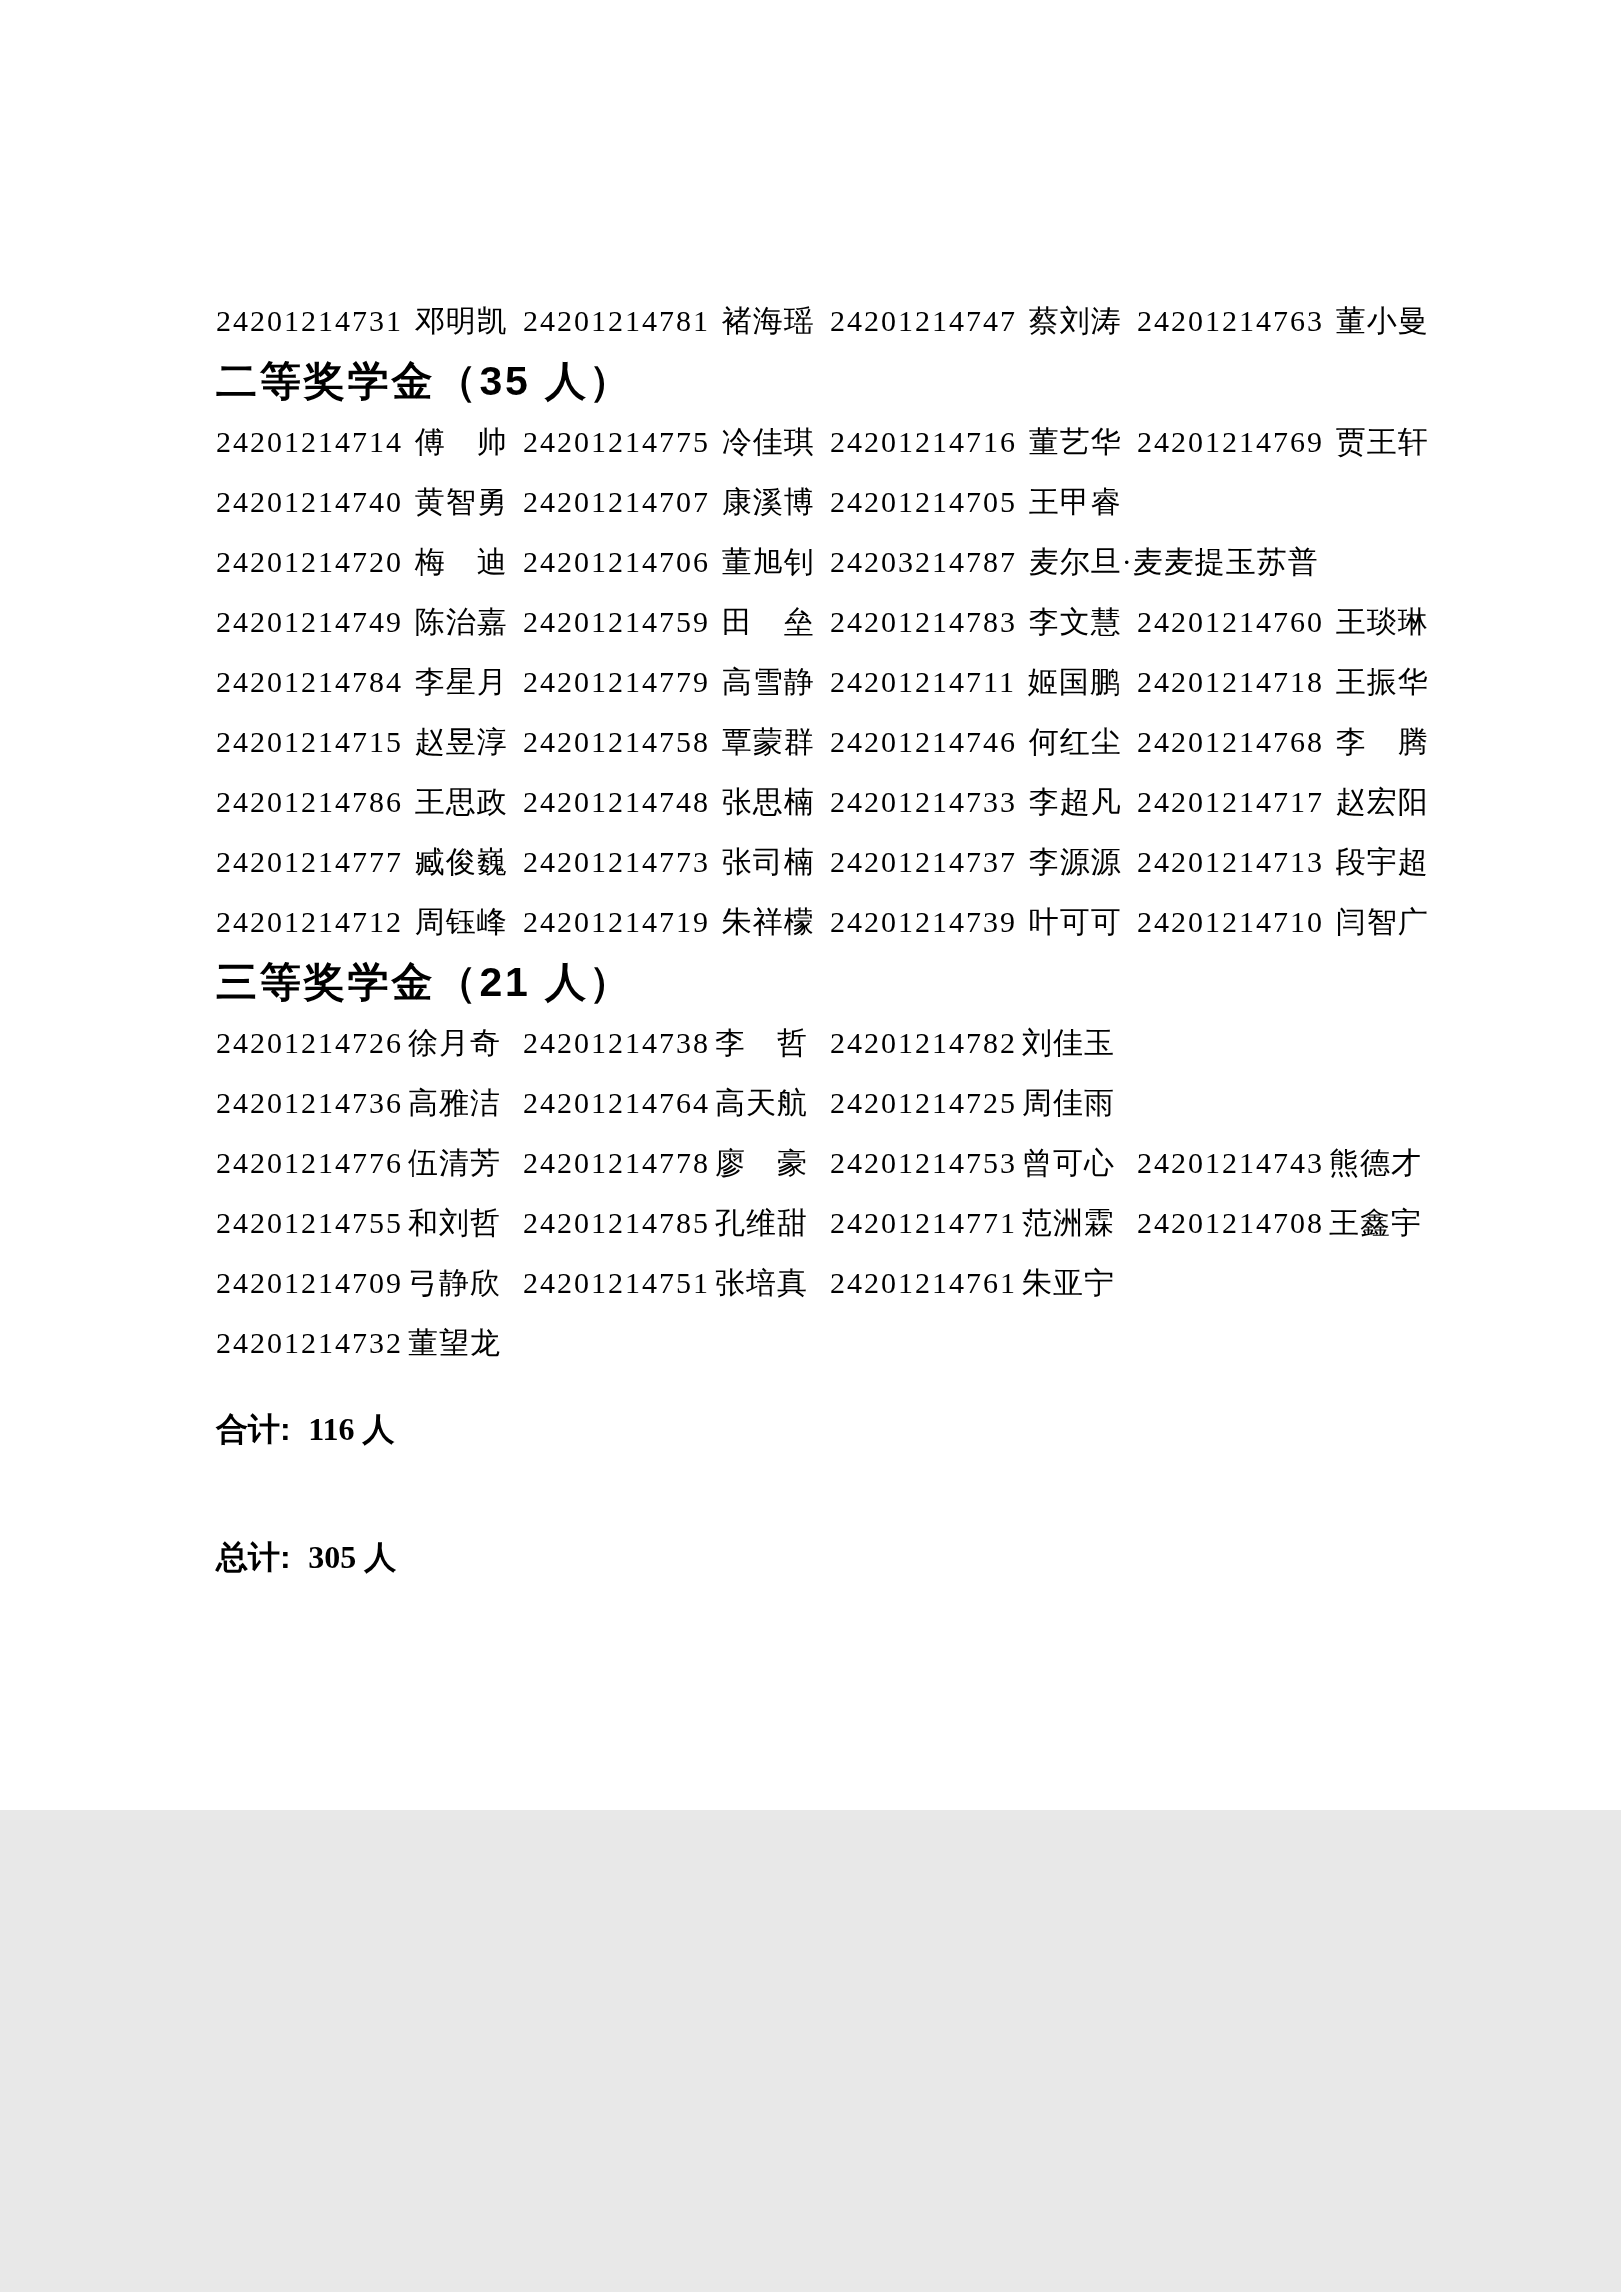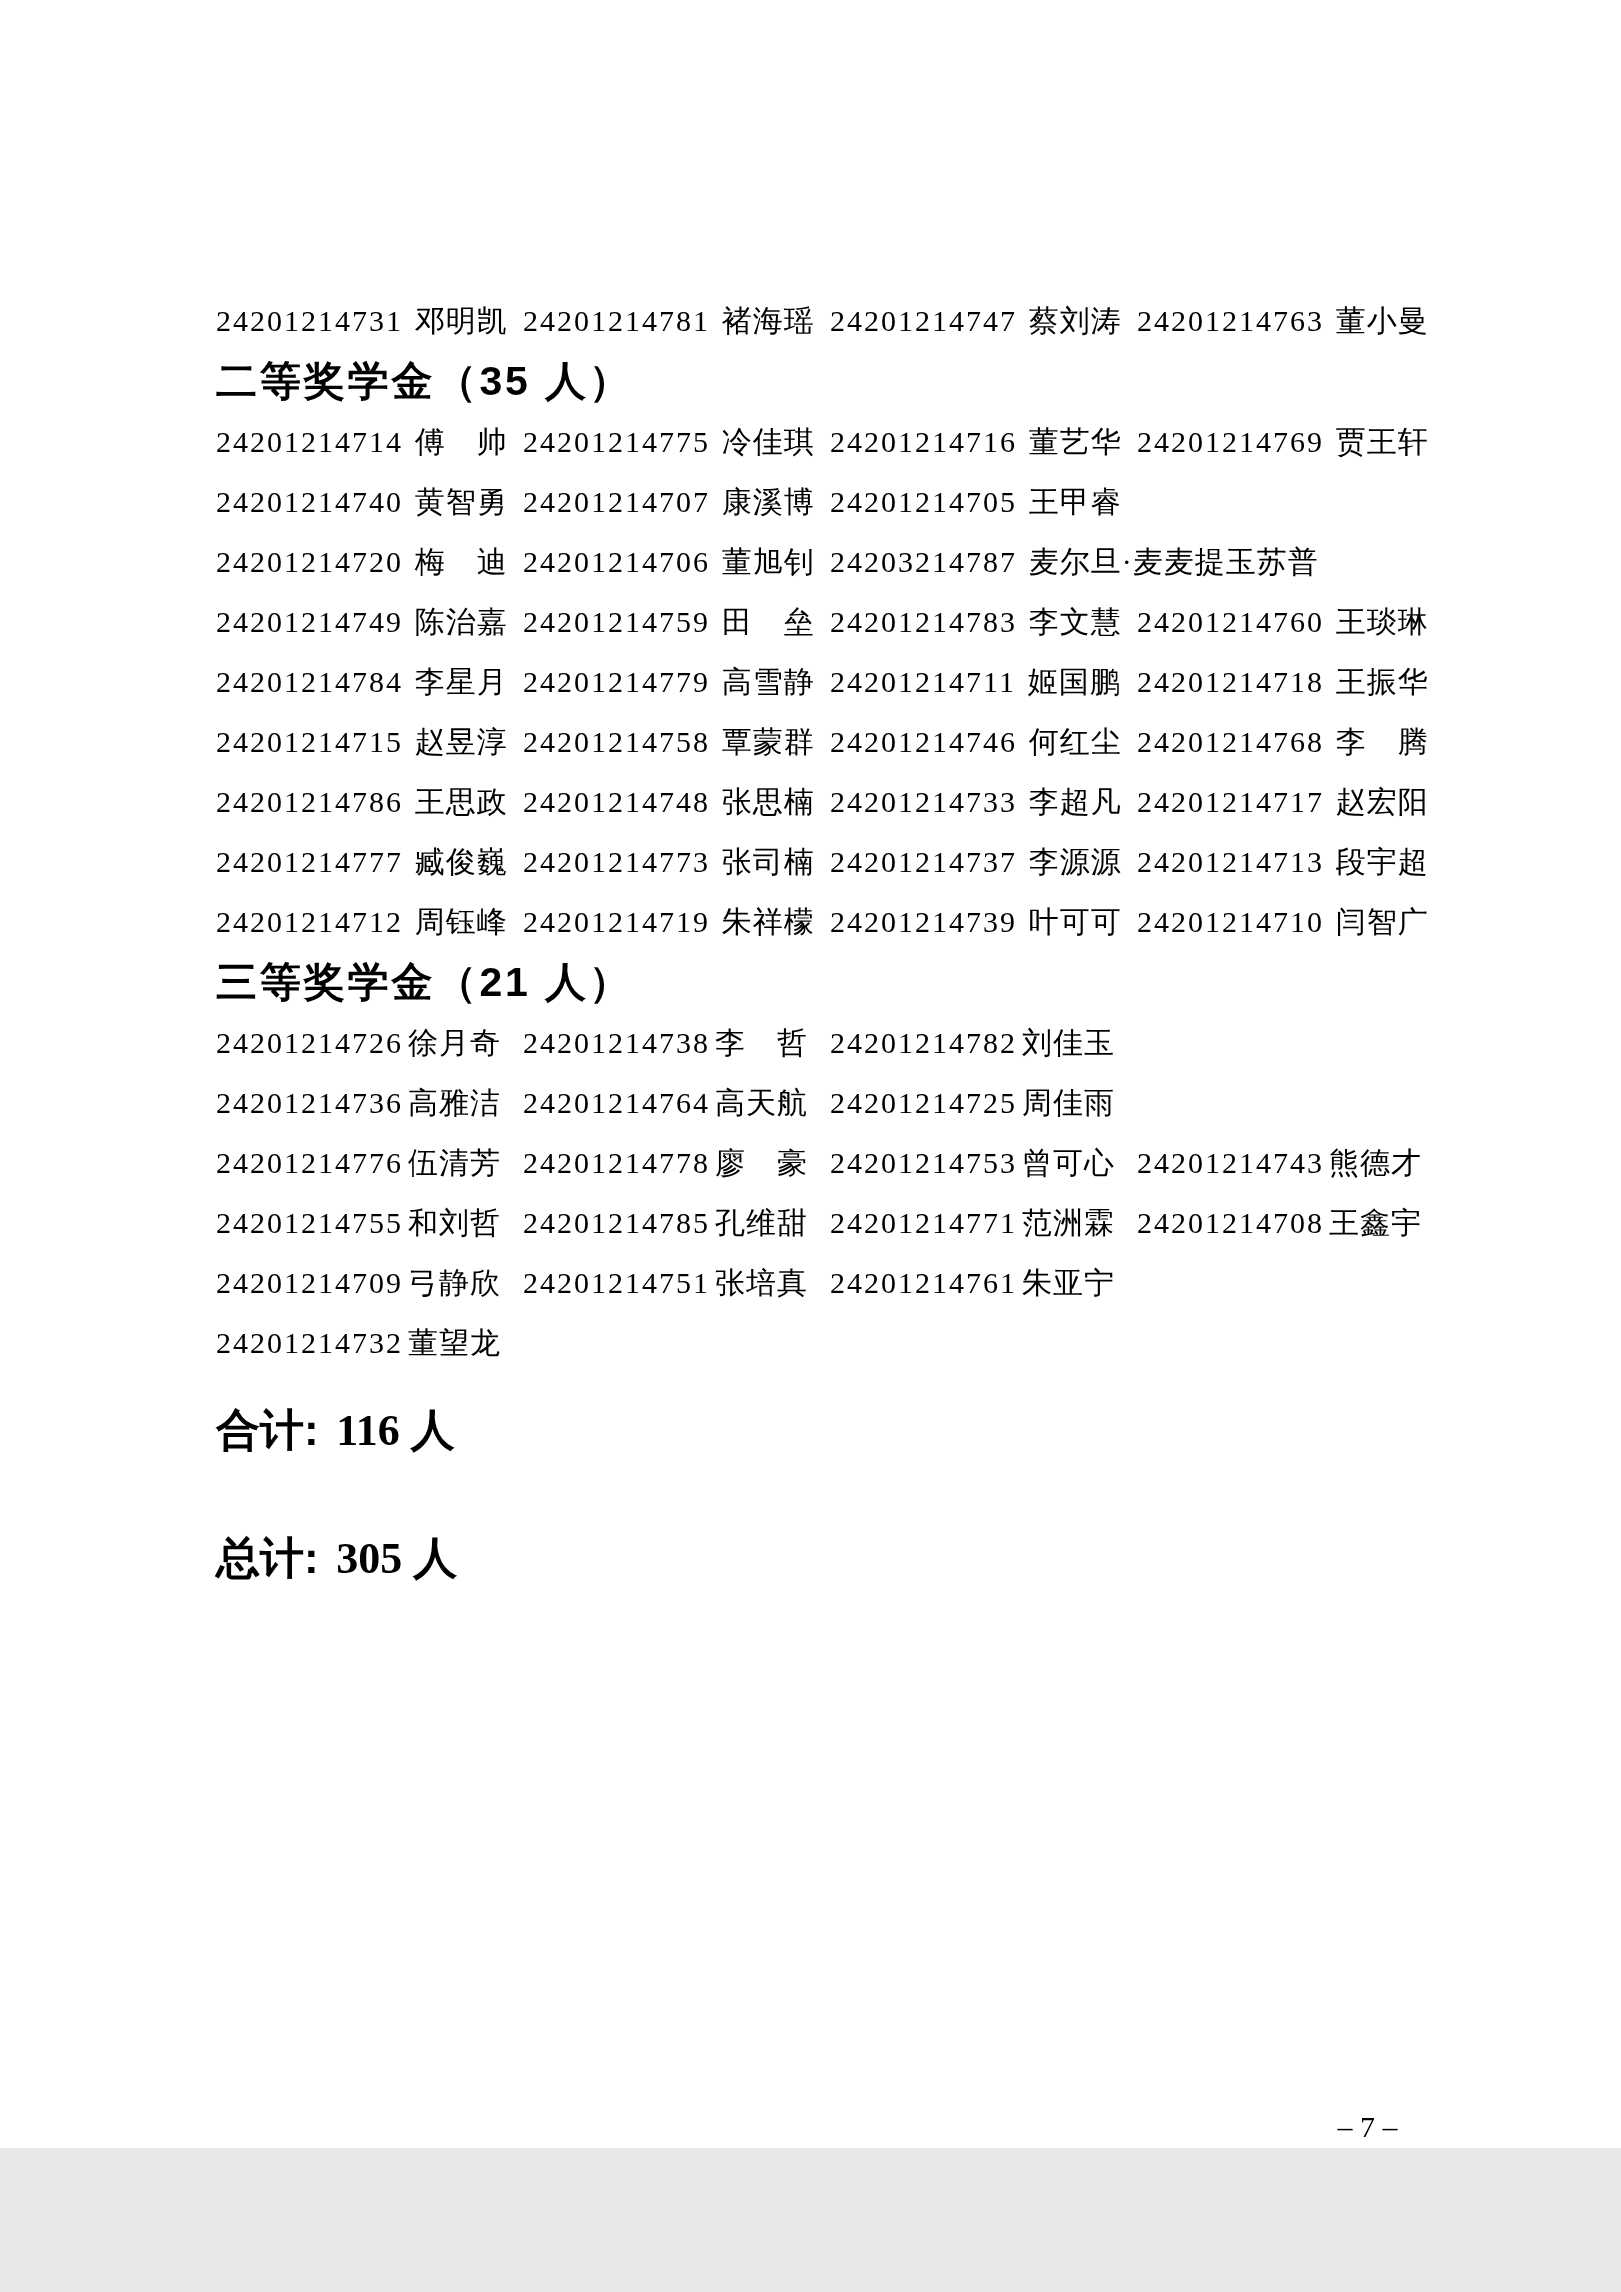--- a/index.html
+++ b/index.html
@@ -1,18 +1,18 @@
 <!DOCTYPE html>
 <html><head>
 <meta charset="utf-8">
 <style>
   html, body { margin:0; padding:0; background:#e8e8e8; }
   .page {
     position:relative;
-    width:1621px; height:2148px;
+    width:1621px; height:1810px;
     background:#ffffff;
     color:#000000;
     font-family:"Liberation Serif","DejaVu Serif",serif;
     overflow:hidden;
   }
   .content {
     position:absolute;
     left:216px; top:291px; right:137px;
   }
   .list-row {
@@ -32,21 +32,21 @@
   .section-title {
     height:61px; line-height:61px;
     font-size:41px;
     font-weight:bold;
     font-family:"Liberation Sans","DejaVu Sans",sans-serif;
     letter-spacing:2.9px;
   }
   .totals {
     margin-top:27.4px;
     font-weight:bold;
-    font-size:44px;
+    font-size:32px;
     font-family:"Liberation Sans","DejaVu Sans",sans-serif;
   }
   .total-line { height:59px; line-height:59px; }
   .total-line + .total-line { margin-top:69px; }
   .total-value { margin-left:17.6px; font-family:"Liberation Serif","DejaVu Serif",serif; font-weight:bold; }
   .page-number {
     position:absolute;
     top:2107px; left:1304px; width:127px;
     text-align:center;
     font-size:30px;

